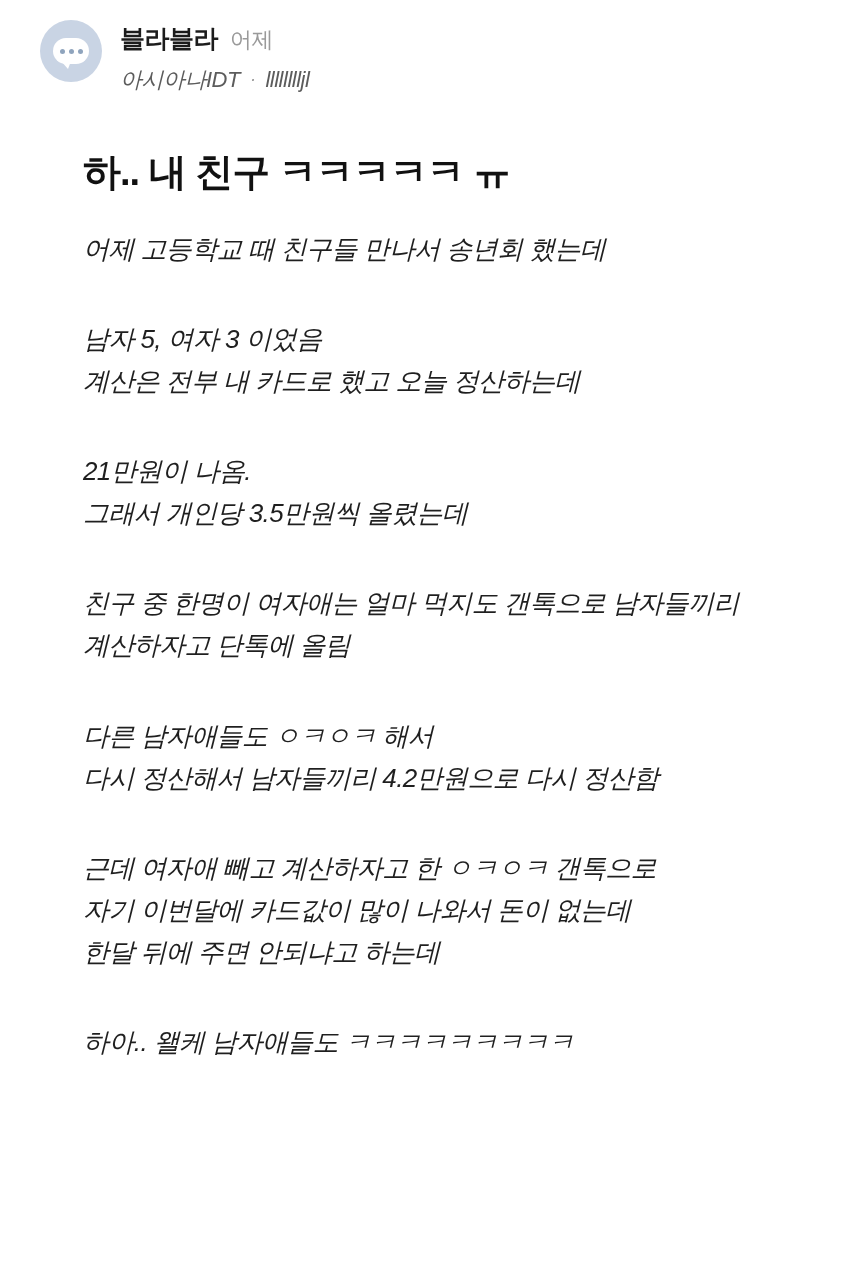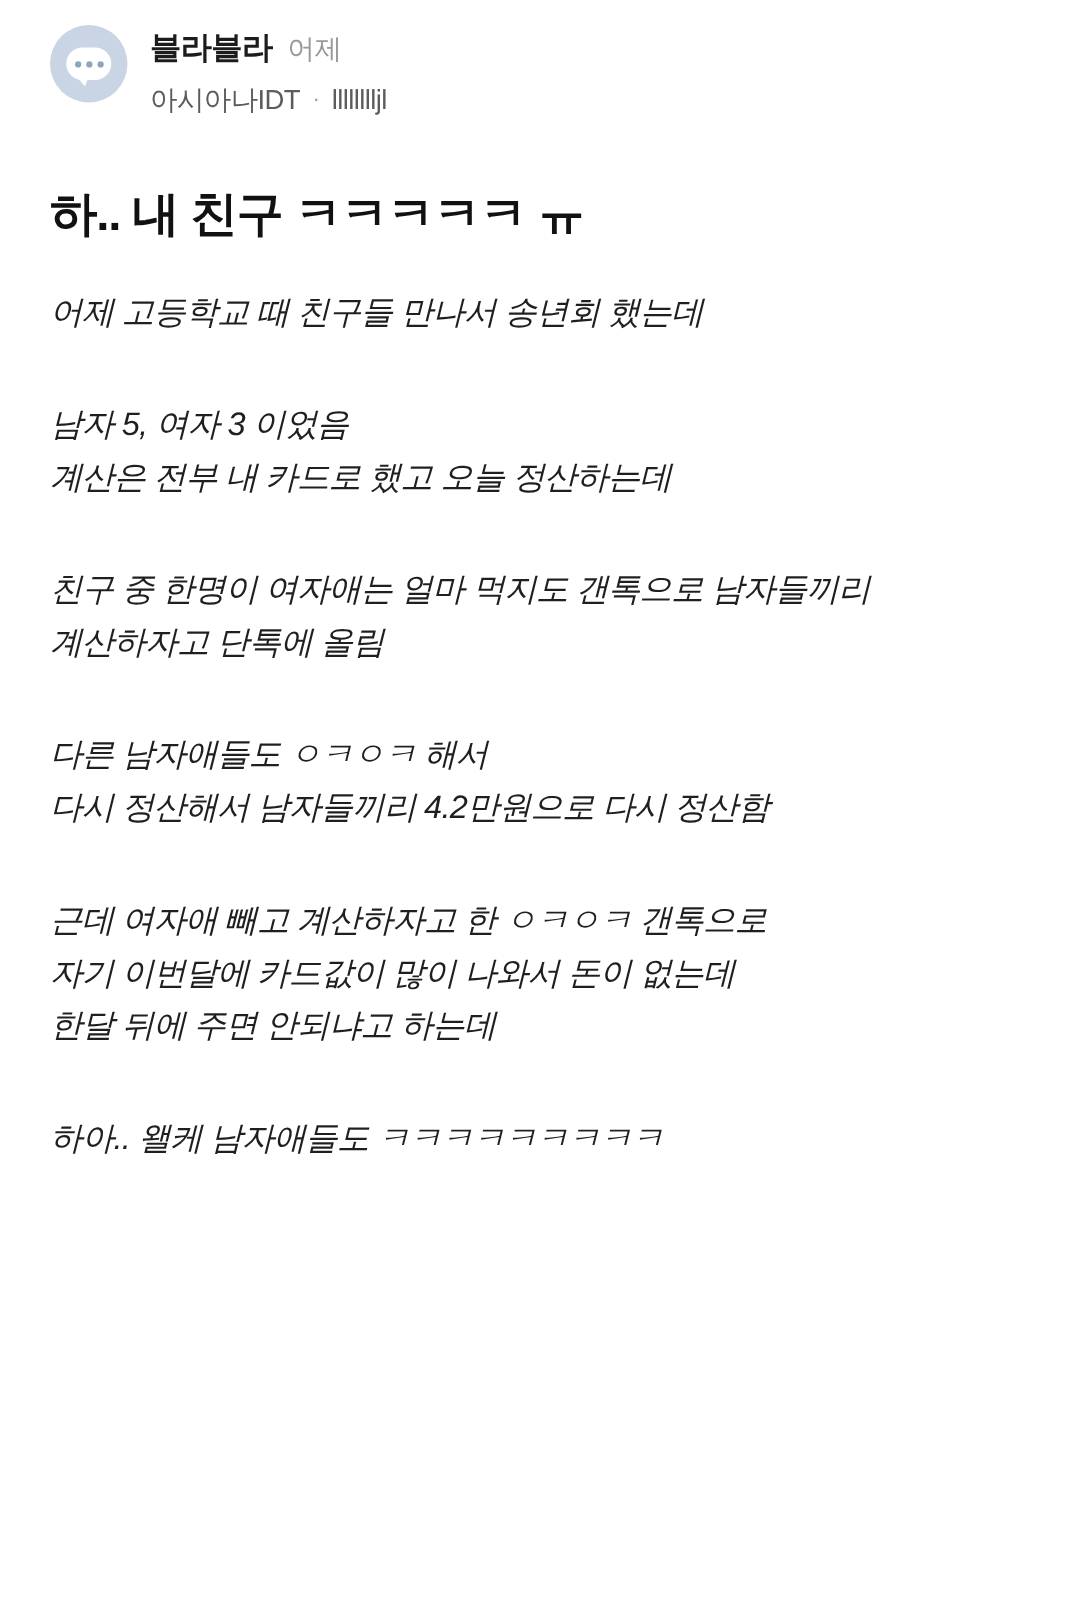--- a/index.html
+++ b/index.html
@@ -90,30 +90,32 @@
     letter-spacing: -0.5px;
   }
   .line-2 {
     margin-top: 9px;
     font-size: 22px;
     color: #5c5c5c;
     letter-spacing: -0.5px;
     display: flex;
     align-items: center;
     gap: 10px;
+    font-style: italic;
   }
   .sep {
     color: #9a9a9a;
     font-size: 18px;
   }
 
   
   .post-body {
     padding: 0 40px;
     margin-top: 54px;
+    margin-left: 43px;
   }
   .post-title {
     font-size: 38px;
     font-weight: bold;
     color: #111111;
     letter-spacing: -1px;
     margin: 0 0 30px 0;
     line-height: 1.3;
   }
   .para {
@@ -153,20 +155,22 @@
         <span>lllllllljl</span>
       </div>
     </div>
   </div>
 
   <div class="post-body">
     <h1 class="post-title">하.. 내 친구 ㅋㅋㅋㅋㅋ ㅠ</h1>
     <p class="para">어제 고등학교 때 친구들 만나서 송년회 했는데</p>
     <p class="para">남자 5, 여자 3 이었음
 계산은 전부 내 카드로 했고 오늘 정산하는데</p>
+    <p class="para">21만원이 나옴.
+그래서 개인당 3.5만원씩 올렸는데</p>
     <p class="para">친구 중 한명이 여자애는 얼마 먹지도 갠톡으로 남자들끼리
 계산하자고 단톡에 올림</p>
     <p class="para">다른 남자애들도 ㅇㅋㅇㅋ 해서
 다시 정산해서 남자들끼리 4.2만원으로 다시 정산함</p>
     <p class="para">근데 여자애 빼고 계산하자고 한 ㅇㅋㅇㅋ 갠톡으로
 자기 이번달에 카드값이 많이 나와서 돈이 없는데
 한달 뒤에 주면 안되냐고 하는데</p>
     <p class="para">하아.. 왤케 남자애들도 ㅋㅋㅋㅋㅋㅋㅋㅋㅋ</p>
   </div>
 

